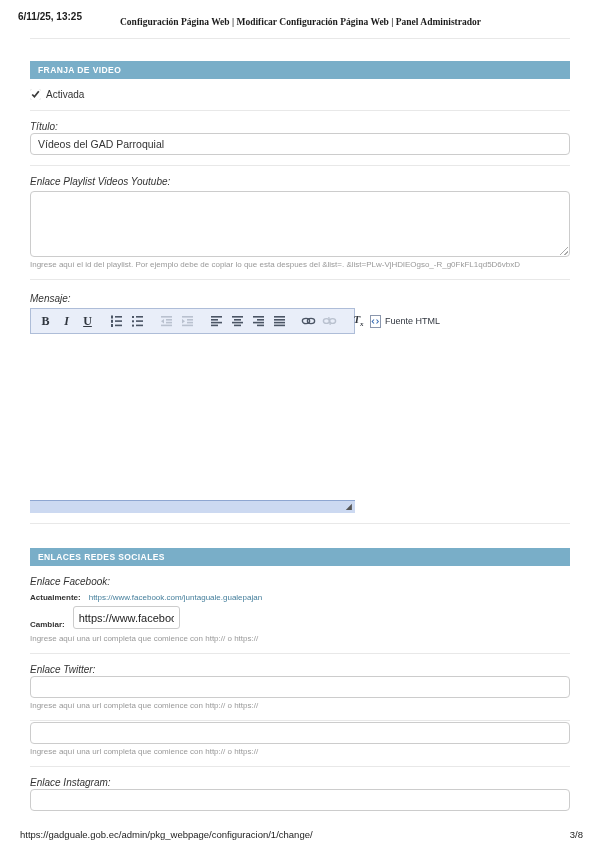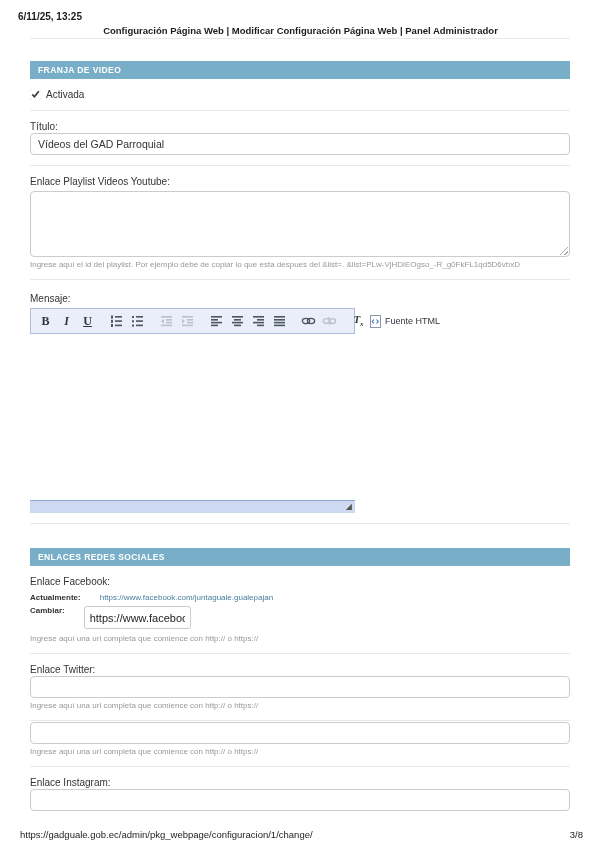--- a/index.html
+++ b/index.html
@@ -16,24 +16,25 @@
   .print-header {
     position: relative;
     height: 20px;
     margin: 8px 18px 0 18px;
     font-size: 10px;
     font-weight: bold;
     color: #1c1c1c;
   }
   .ph-date { position: absolute; left: 0; top: 3px; white-space: nowrap; }
   .ph-title {
-    position: absolute; left: 50%; top: 17px;
+    position: absolute; left: 50%; top: 9px;
     transform: translateX(-50%);
     white-space: nowrap;
     font-size: 9.5px;
+    font-family: Liberation Serif, serif;
   }
   .print-footer {
     position: absolute;
     left: 20px; right: 18px; bottom: 7px;
     display: flex; justify-content: space-between;
     font-size: 9.5px; color: #1c1c1c;
   }
 
   
   .content { margin: 0 31px 0 30px; }
@@ -60,20 +61,21 @@
     letter-spacing: 0.4px;
     padding: 4px 24px 4px 8px;
     text-transform: uppercase;
   }
 
   .field-label {
     display: block;
     font-size: 10px;
     color: #333;
     margin-top: 10px;
+    font-style: italic;
   }
 
   .checkbox-row {
     margin-top: 10px;
     display: flex;
     align-items: center;
     gap: 5px;
     font-size: 10px;
   }
   .checkbox-row input { width: 11px; height: 11px; accent-color: #fff; }
@@ -160,21 +162,21 @@
   .eb-resize {
     position: absolute;
     right: 3px; top: 1px;
     font-size: 8px;
     line-height: 10px;
     color: #555;
     cursor: se-resize;
   }
 
   
-  .mini-row { margin-top: 6px; display: flex; align-items: flex-start; gap: 19px; }
+  .mini-row { margin-top: 6px; display: flex; align-items: flex-end; gap: 8px; }
   .mini-label { font-size: 8px; font-weight: bold; color: #333; white-space: nowrap; }
   a.mini-link { font-size: 8px; color: #447e9b; text-decoration: none; cursor: pointer; }
   input.cambiar-input {
     width: 107px;
     height: 23px;
     border: 1px solid #ccc;
     border-radius: 3px;
     padding: 0 5px;
     font-size: 11px;
     font-family: "Liberation Sans", sans-serif;

